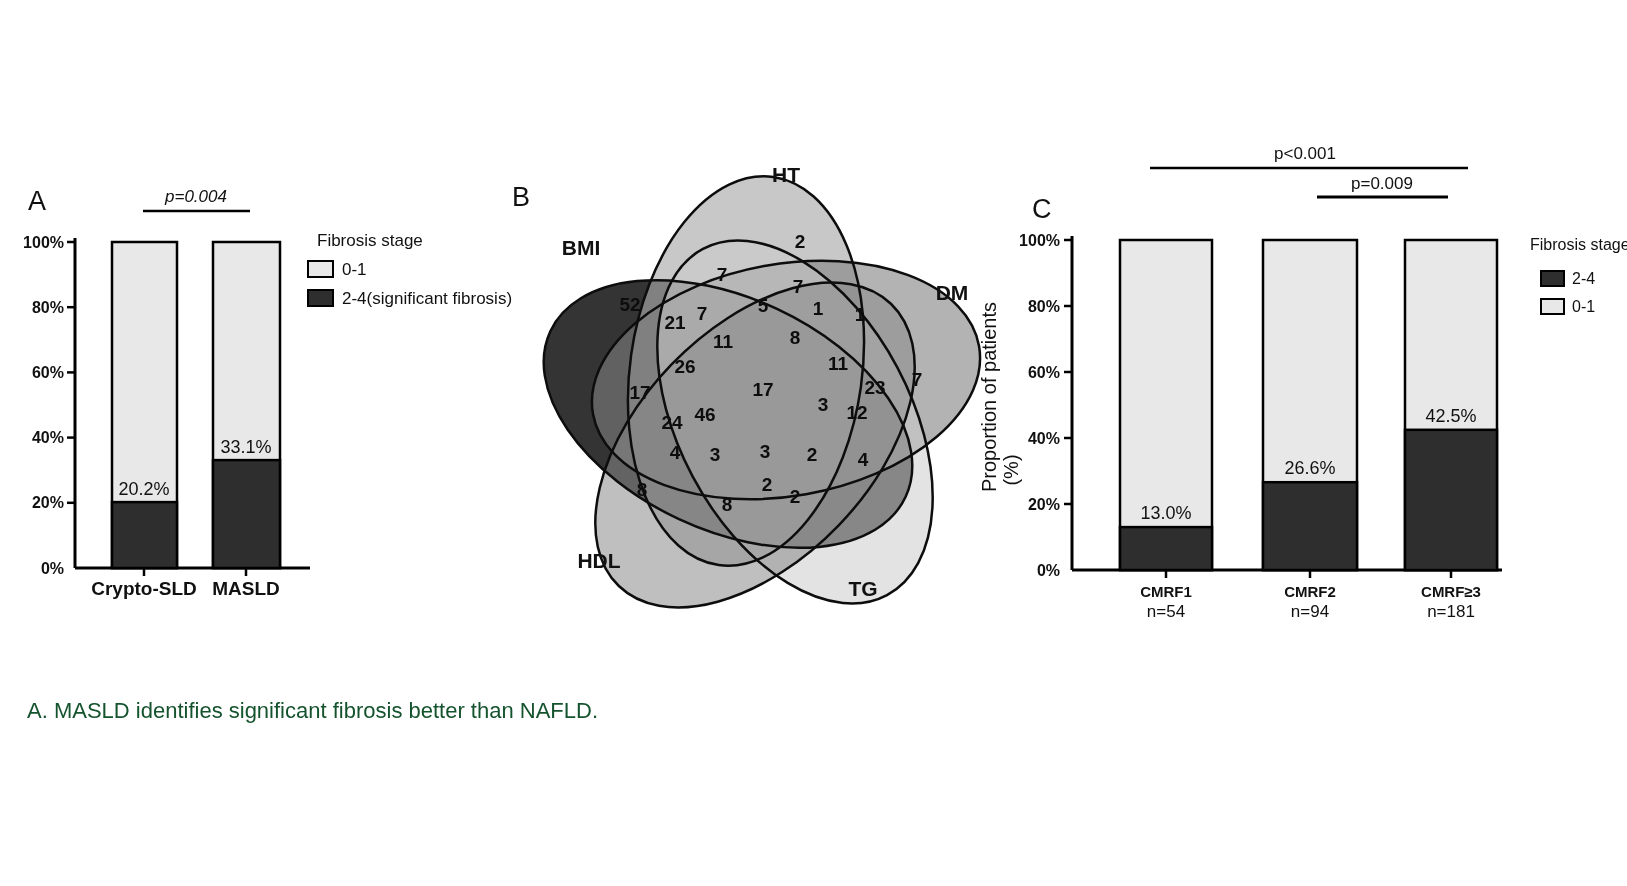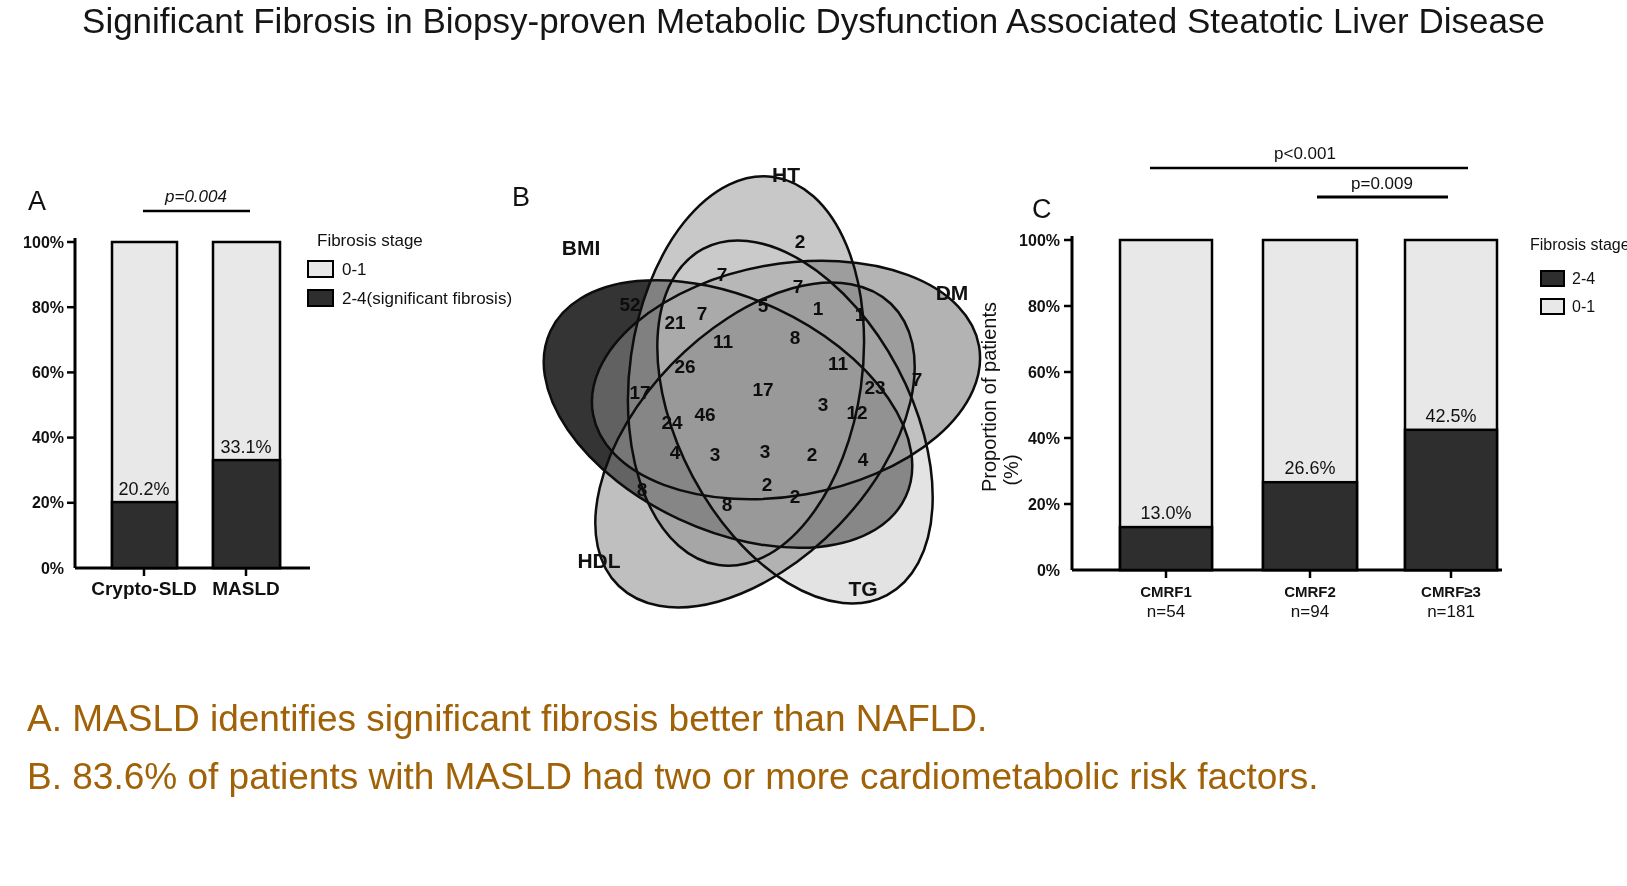--- a/index.html
+++ b/index.html
@@ -1,20 +1,20 @@
 <!DOCTYPE html>
 <html><head>
 <meta charset="utf-8">
 <style>
   html,body{margin:0;padding:0;background:#ffffff;}
   body{font-family:"Liberation Sans",sans-serif;color:#111;}
   #page{position:relative;width:1627px;height:886px;background:#fff;overflow:hidden;}
   .figure-title{position:absolute;top:1px;left:0;width:1627px;text-align:center;
     font-size:35px;color:#151515;white-space:nowrap;}
-  .caption{position:absolute;left:27px;font-size:37px;color:#a16207;white-space:nowrap;}
+  .caption{position:absolute;left:27px;font-size:22px;color:#14532d;white-space:nowrap;}
   #cap-a{top:698px;}
   #cap-b{top:756px;}
   #cap-c{top:820px;}
   svg{position:absolute;top:0;left:0;}
   text{fill:#111;}
   .axis{stroke:#000;stroke-width:3;fill:none;}
   .tick{stroke:#000;stroke-width:2.5;}
   .pline{stroke:#000;fill:none;}
   .ticklab{font-size:16px;font-weight:bold;}
   .catlab{font-size:19px;font-weight:bold;}
@@ -29,21 +29,20 @@
   .panel-letter{font-size:27px;}
   .cmrf{font-size:15px;font-weight:bold;}
   .nlab{font-size:17px;}
   .ylab-c{font-size:20px;}
 </style>
 </head>
 <body>
 
 <div id="page">
 
-  <div class="figure-title">Significant Fibrosis in Biopsy-proven Metabolic Dysfunction Associated Steatotic Liver Disease</div>
 
   <svg width="1627" height="700" viewBox="0 0 1627 700">
 
     <g>
       <text x="28" y="210" class="panel-letter">A</text>
 
       <text x="196" y="202" class="ptext italic" text-anchor="middle">p=0.004</text>
       <line x1="143" y1="211" x2="250" y2="211" class="pline" stroke-width="2.5"></line>
 
       <line x1="75" y1="238" x2="75" y2="568" class="axis"></line>
@@ -186,15 +185,14 @@
         <text x="1530" y="250" class="legtitle-c">Fibrosis stage</text>
         <rect x="1541" y="271" width="23" height="15" stroke="#000" stroke-width="2" fill="#2e2e2e"></rect>
         <text x="1572" y="284" class="legtext-c">2-4</text>
         <rect x="1541" y="299" width="23" height="15" stroke="#000" stroke-width="2" fill="#e8e8e8"></rect>
         <text x="1572" y="312" class="legtext-c">0-1</text>
       </g>
     </g>
   </svg>
 
   <div id="cap-a" class="caption">A. MASLD identifies significant fibrosis better than NAFLD.</div>
-  <div id="cap-b" class="caption">B. 83.6% of patients with MASLD had two or more cardiometabolic risk factors.</div>
 
 </div>
 
 </body></html>

